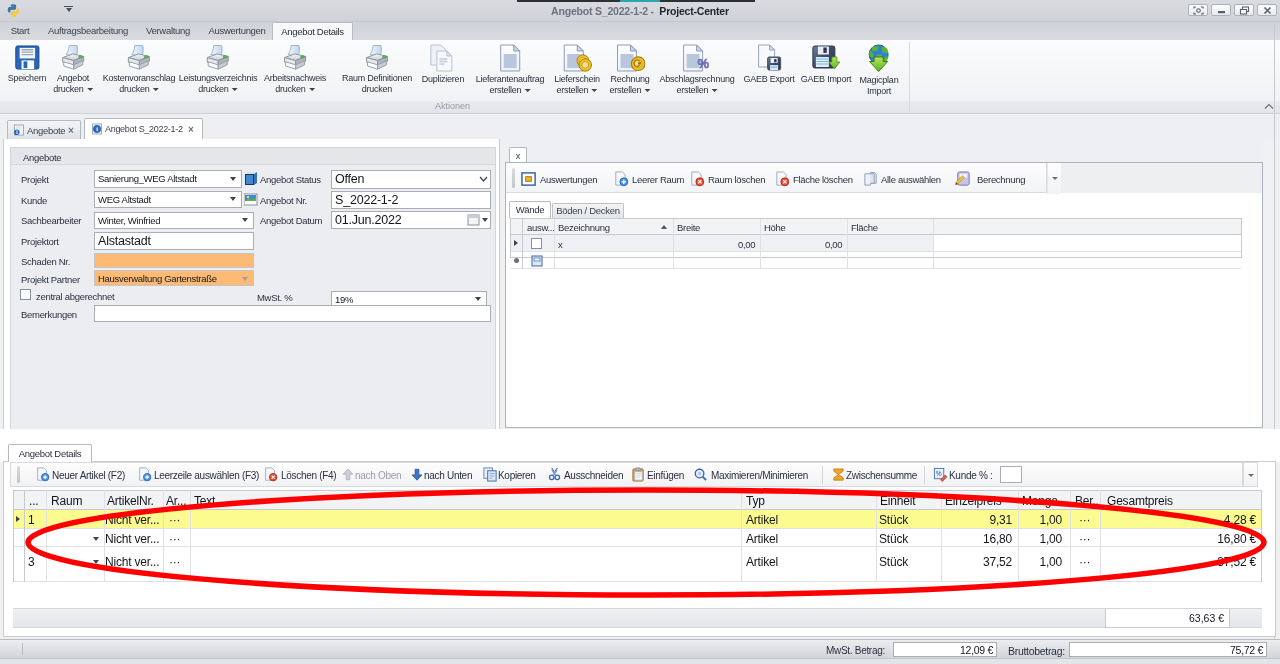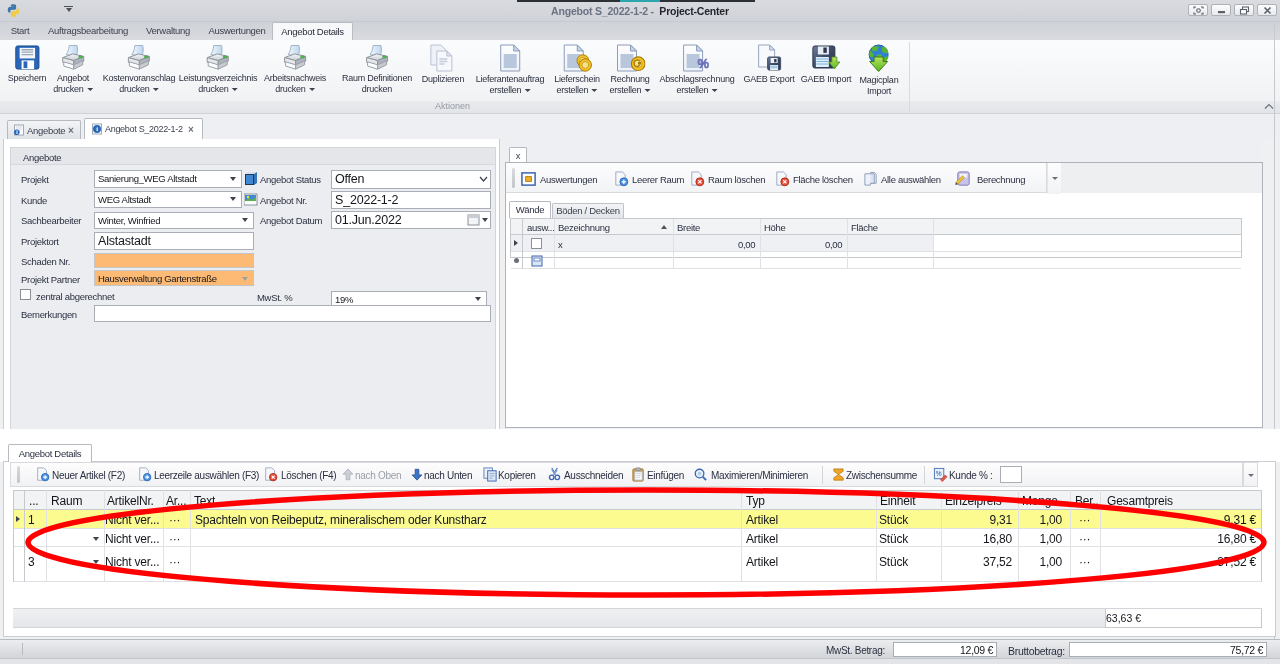--- a/index.html
+++ b/index.html
@@ -461,27 +461,26 @@
   <div class="vline" style="left:928px;top:0;height:92px"></div>
   <div class="vline" style="left:1005px;top:0;height:92px"></div>
   <div class="vline" style="left:1057px;top:0;height:92px"></div>
   <div class="vline" style="left:1087px;top:0;height:92px"></div>
   <div class="vline" style="left:1248px;top:0;height:92px;background:#c6c9ce"></div>
   <div class="vline" style="left:0px;top:0;height:92px;background:#c6c9ce"></div>
   <div class="abs" style="left:3px;top:26px;width:0;height:0;border-top:3.5px solid transparent;border-bottom:3.5px solid transparent;border-left:4.5px solid #3e434e"></div>
   <div class="lb2" style="left:15px;top:23px">1</div>
   <div class="lb2" style="left:92px;top:23px">Nicht ver...</div>
   <div class="lb2" style="left:156px;top:23px">···</div>
-  <div class="lb2" style="left:182px;top:23px">Spachteln von Reibeputz, mineralischem oder Kunstharz</div>
   <div class="lb2" style="left:733px;top:23px">Artikel</div>
   <div class="lb2" style="left:866px;top:23px">Stück</div>
   <div class="lb2" style="right:250px;top:23px">9,31</div>
   <div class="lb2" style="right:200px;top:23px">1,00</div>
   <div class="lb2" style="left:1066px;top:23px">···</div>
-  <div class="lb2" style="right:6px;top:23px">9,31 €</div>
+  <div class="lb2" style="right:6px;top:23px">4,28 €</div>
   <div class="cArr" style="left:80px;top:47px;border-left-width:3px;border-right-width:3px;border-top-width:4px"></div>
   <div class="lb2" style="left:92px;top:42px">Nicht ver...</div>
   <div class="lb2" style="left:156px;top:42px">···</div>
   <div class="lb2" style="left:733px;top:42px">Artikel</div>
   <div class="lb2" style="left:866px;top:42px">Stück</div>
   <div class="lb2" style="right:250px;top:42px">16,80</div>
   <div class="lb2" style="right:200px;top:42px">1,00</div>
   <div class="lb2" style="left:1066px;top:42px">···</div>
   <div class="lb2" style="right:6px;top:42px">16,80 €</div>
   <div class="lb2" style="left:15px;top:65px">3</div>
@@ -489,21 +488,21 @@
   <div class="lb2" style="left:92px;top:65px">Nicht ver...</div>
   <div class="lb2" style="left:156px;top:65px">···</div>
   <div class="lb2" style="left:733px;top:65px">Artikel</div>
   <div class="lb2" style="left:866px;top:65px">Stück</div>
   <div class="lb2" style="right:250px;top:65px">37,52</div>
   <div class="lb2" style="right:200px;top:65px">1,00</div>
   <div class="lb2" style="left:1066px;top:65px">···</div>
   <div class="lb2" style="right:6px;top:65px">37,52 €</div>
 </div>
 <div class="abs" style="left:13px;top:608px;width:1249px;height:20px;background:linear-gradient(#eef0f2,#e4e6ea);border-top:1px solid #d2d5d9;border-bottom:1px solid #d2d5d9">
-  <div class="abs" style="left:1092px;top:0;width:157px;height:19px;background:#fff;border:1px solid #c6c9ce;border-top:none;font-size:10.5px;color:#14161c;text-align:left;padding:3px 5px 4px 0">63,63 €</div>
+  <div class="abs" style="left:1092px;top:0;width:125px;height:19px;background:#fff;border:1px solid #c6c9ce;border-top:none;font-size:10.5px;color:#14161c;text-align:right;padding:3px 5px 4px 0">63,63 €</div>
 </div>
 </div>
 <div id="statusbar" class="abs" style="left:0;top:639px;width:1280px;height:25px;background:#e2e4e8">
     <div class="abs" style="left:0;top:0;width:1280px;height:20px;background:linear-gradient(#ecedef,#d2d5d9);border-top:1px solid #b8bbc0;border-bottom:1px solid #c2c5ca"></div>
     <div class="vline" style="left:22px;top:4px;height:12px;background:#b7bac0"></div>
   <div class="lbl" style="left:826px;top:6px;font-size:10px">MwSt. Betrag:</div>
   <div class="inp" style="left:893px;top:3px;width:104px;height:15px;text-align:right;font-size:10.5px;padding-top:1px">12,09 €</div>
   <div class="lbl" style="left:1008px;top:6px;font-size:10.5px">Bruttobetrag:</div>
   <div class="inp" style="left:1069px;top:3px;width:198px;height:15px;text-align:right;font-size:10.5px;padding-top:1px">75,72 €</div>
 </div>

